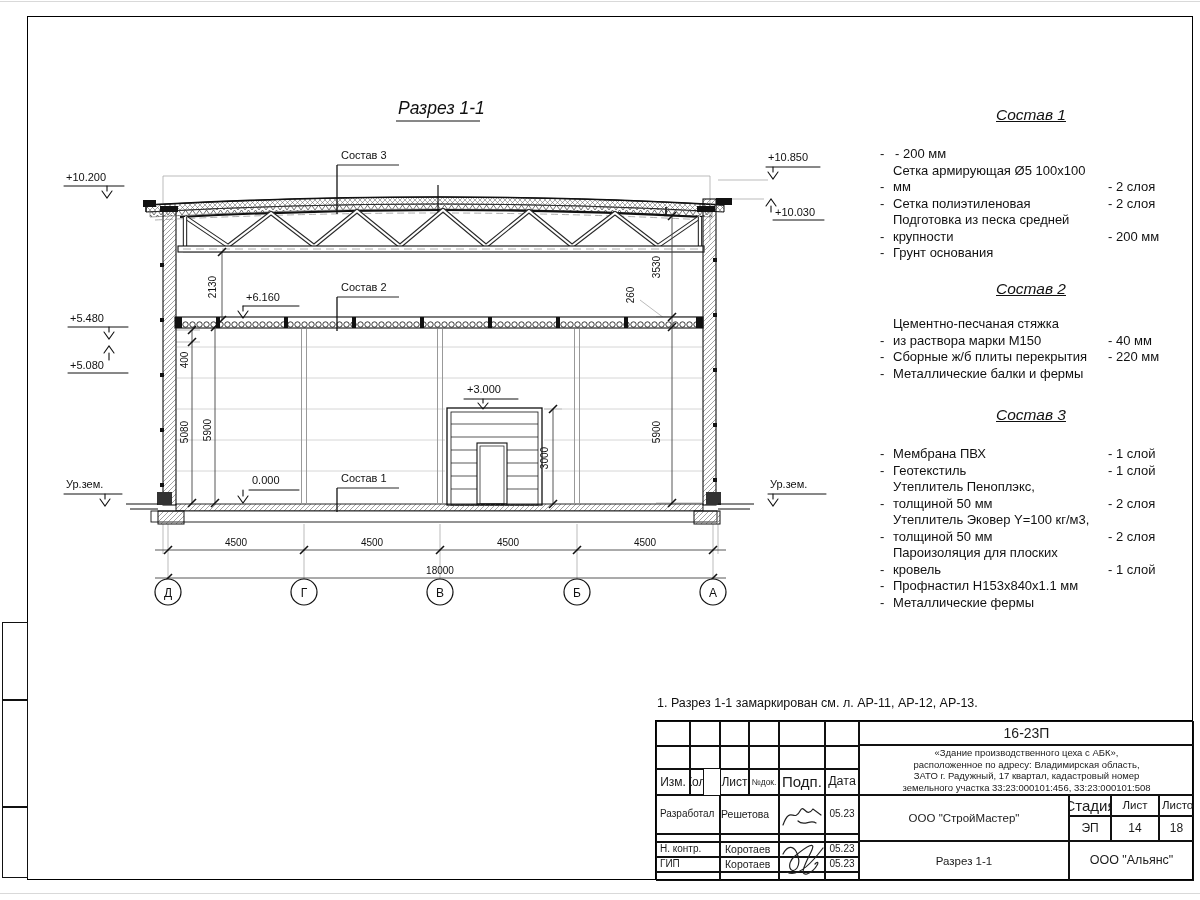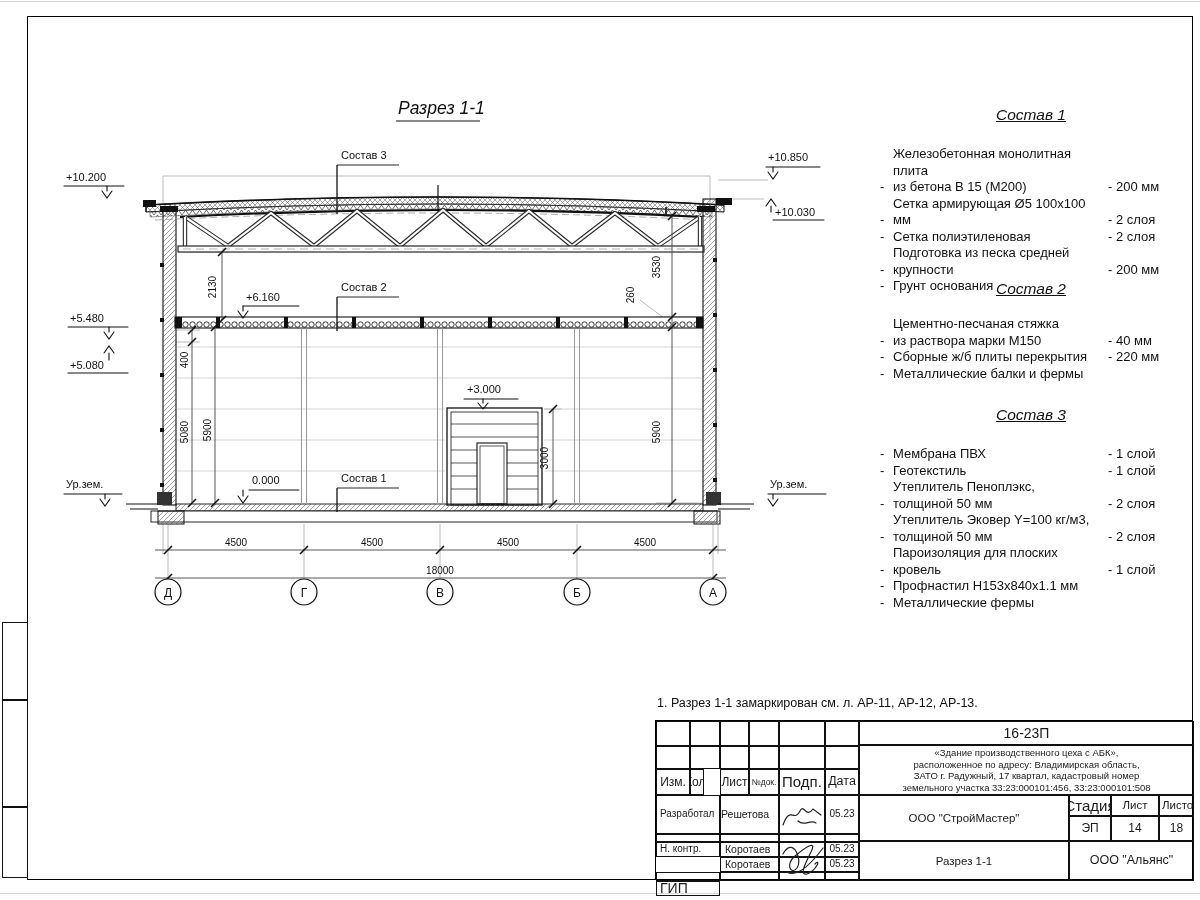--- a/index.html
+++ b/index.html
@@ -310,22 +310,20 @@
     <line x1="337" y1="488" x2="399" y2="488" stroke="#111" stroke-width="0.9"></line>
     <line x1="337" y1="488" x2="337" y2="512" stroke="#111" stroke-width="1.3"></line>
   </g>
 </svg>
 
 <div class="comp" style="top:106px;">
   <h3>Состав 1</h3>
   <div class="items">
     <div class="ci">
         <span class="dash">-</span>
-        <span class="t">Железобетонная  монолитная плита
-из бетона В 15 (М200)</span>
         <span class="v">- 200 мм</span>
       </div>
     <div class="ci">
         <span class="dash">-</span>
         <span class="t">Сетка армирующая Ø5 100x100 мм</span>
         <span class="v">- 2 слоя</span>
       </div>
     <div class="ci">
         <span class="dash">-</span>
         <span class="t">Сетка полиэтиленовая</span>
@@ -442,21 +440,21 @@
   <div class="cell" style="left:0;top:113px;width:64px;height:8px;"></div>
   <div class="cell" style="left:64px;top:113px;width:59px;height:8px;"></div>
   <div class="cell" style="left:123px;top:113px;width:46px;height:8px;"></div>
   <div class="cell" style="left:169px;top:113px;width:34px;height:8px;"></div>
 
   <div class="cell" style="left:0;top:121px;width:64px;height:15px;font-size:10px;justify-content:flex-start;padding-left:3px;">Н. контр.</div>
   <div class="cell" style="left:64px;top:121px;width:59px;height:15px;font-size:10.5px;justify-content:flex-start;padding-left:4px;">Коротаев</div>
   <div class="cell" style="left:123px;top:121px;width:46px;height:15px;"></div>
   <div class="cell" style="left:169px;top:121px;width:34px;height:15px;font-size:10px;">05.23</div>
 
-  <div class="cell" style="left:0;top:136px;width:64px;height:15px;font-size:14px;justify-content:flex-start;padding-left:3px;margin-top:24px;">ГИП</div>
+  <div class="cell" style="left:0;top:136px;width:64px;height:15px;font-size:10px;justify-content:flex-start;padding-left:3px;">ГИП</div>
   <div class="cell" style="left:64px;top:136px;width:59px;height:15px;font-size:10.5px;justify-content:flex-start;padding-left:4px;">Коротаев</div>
   <div class="cell" style="left:123px;top:136px;width:46px;height:15px;"></div>
   <div class="cell" style="left:169px;top:136px;width:34px;height:15px;font-size:10px;">05.23</div>
 
   <div class="cell" style="left:0;top:151px;width:64px;height:9px;"></div>
   <div class="cell" style="left:64px;top:151px;width:59px;height:9px;"></div>
   <div class="cell" style="left:123px;top:151px;width:46px;height:9px;"></div>
   <div class="cell" style="left:169px;top:151px;width:34px;height:9px;"></div>
 
   <div class="cell" style="left:203px;top:0;width:335px;height:24px;font-size:14px;">16-23П</div>

